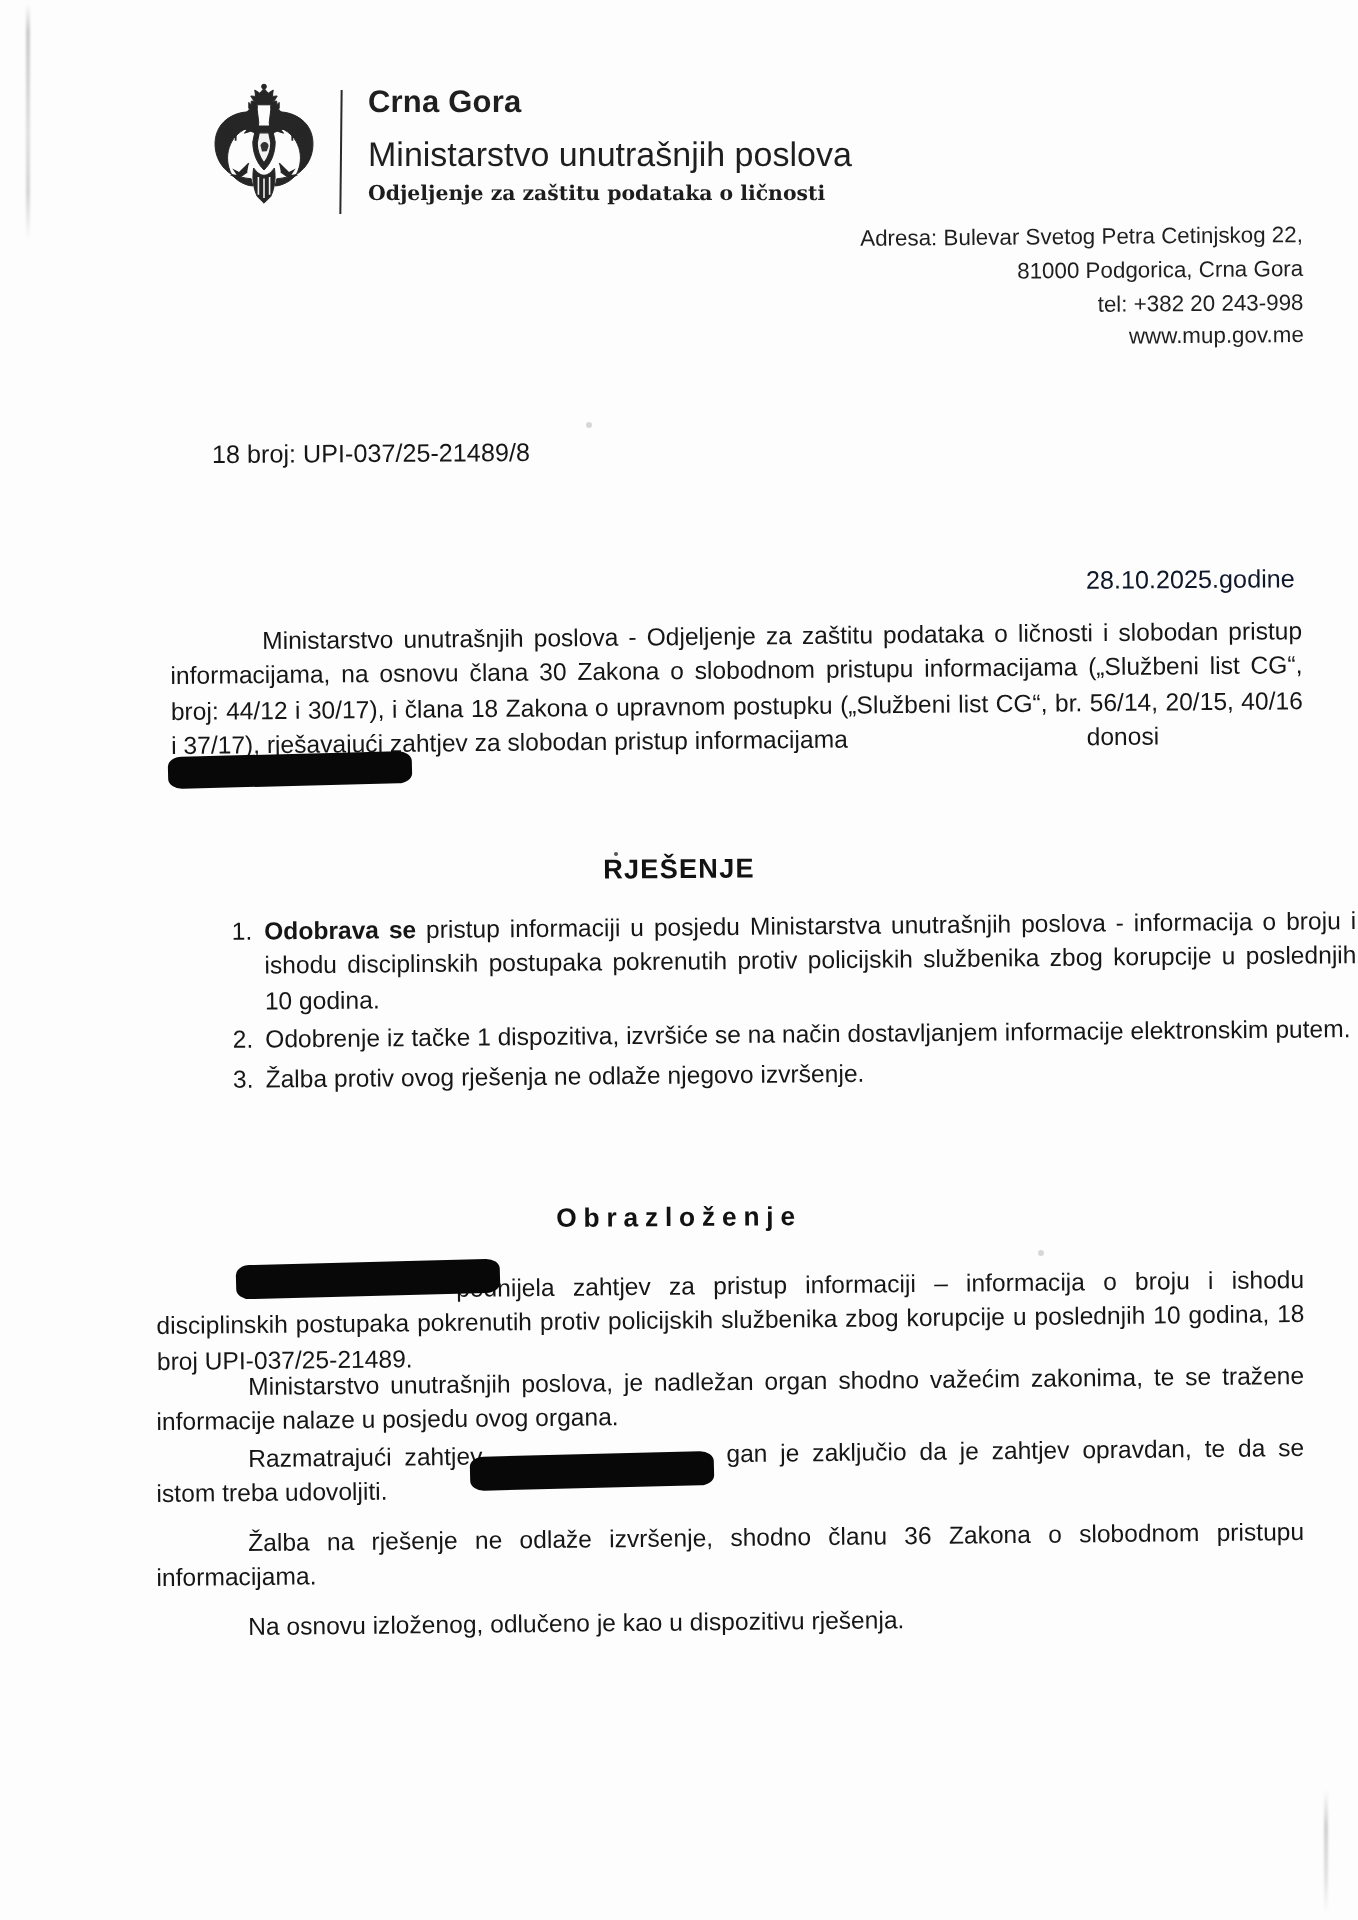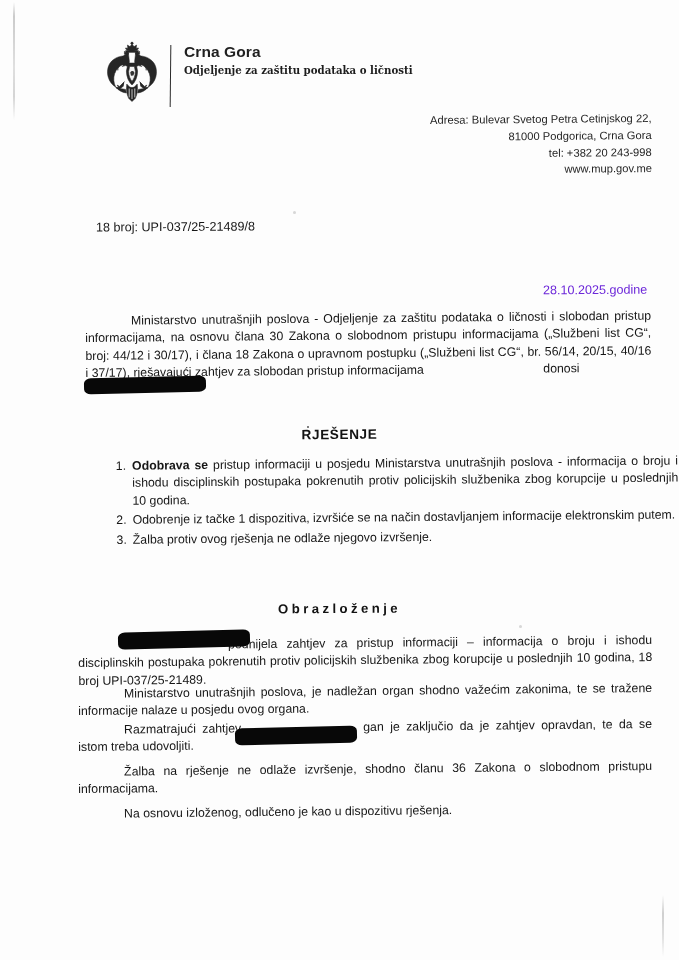--- a/index.html
+++ b/index.html
@@ -108,32 +108,32 @@
     font-size: 11.2px;
     line-height: 1.5;
     color: #1f1f1f;
     transform: rotate(-0.5deg);
     transform-origin: 100% 0;
   }
 
   
   #ref-number {
     position: absolute;
-    left: 96px;
+    left: 106px;
     top: 220px;
     font-size: 12.6px;
     color: #161616;
     transform: rotate(-0.35deg);
   }
   #doc-date {
     position: absolute;
     right: 32px;
     top: 283px;
     font-size: 12.6px;
-    color: #6d28d9;
+    color: #0f172a;
     transform: rotate(-0.4deg);
   }
 
   
   .body-block {
     position: absolute;
     font-size: 12.3px;
     line-height: 1.42;
     text-align: justify;
     color: #161616;
@@ -329,20 +329,21 @@
           <path d="M11.8 46.2 C14.6 49.6 18.4 51.6 22.4 52 L21.6 48.4 C18 48 14.6 47.2 11.8 46.2 Z"></path>
           <path d="M44.2 46.2 C41.4 49.6 37.6 51.6 33.6 52 L34.4 48.4 C38 48 41.4 47.2 44.2 46.2 Z"></path>
         </g>
       </svg>
     </div>
 
     <div class="head-divider"></div>
 
     <div id="head-text">
       <div class="hd-country">Crna Gora</div>
+      <div class="hd-ministry">Ministarstvo unutrašnjih poslova</div>
       <div class="hd-dept">Odjeljenje za zaštitu podataka o ličnosti</div>
     </div>
   </div>
 
   <div id="address">
     <div>Adresa: Bulevar Svetog Petra Cetinjskog 22,</div>
     <div>81000 Podgorica, Crna Gora</div>
     <div>tel: +382 20 243-998</div>
     <div>www.mup.gov.me</div>
   </div>

